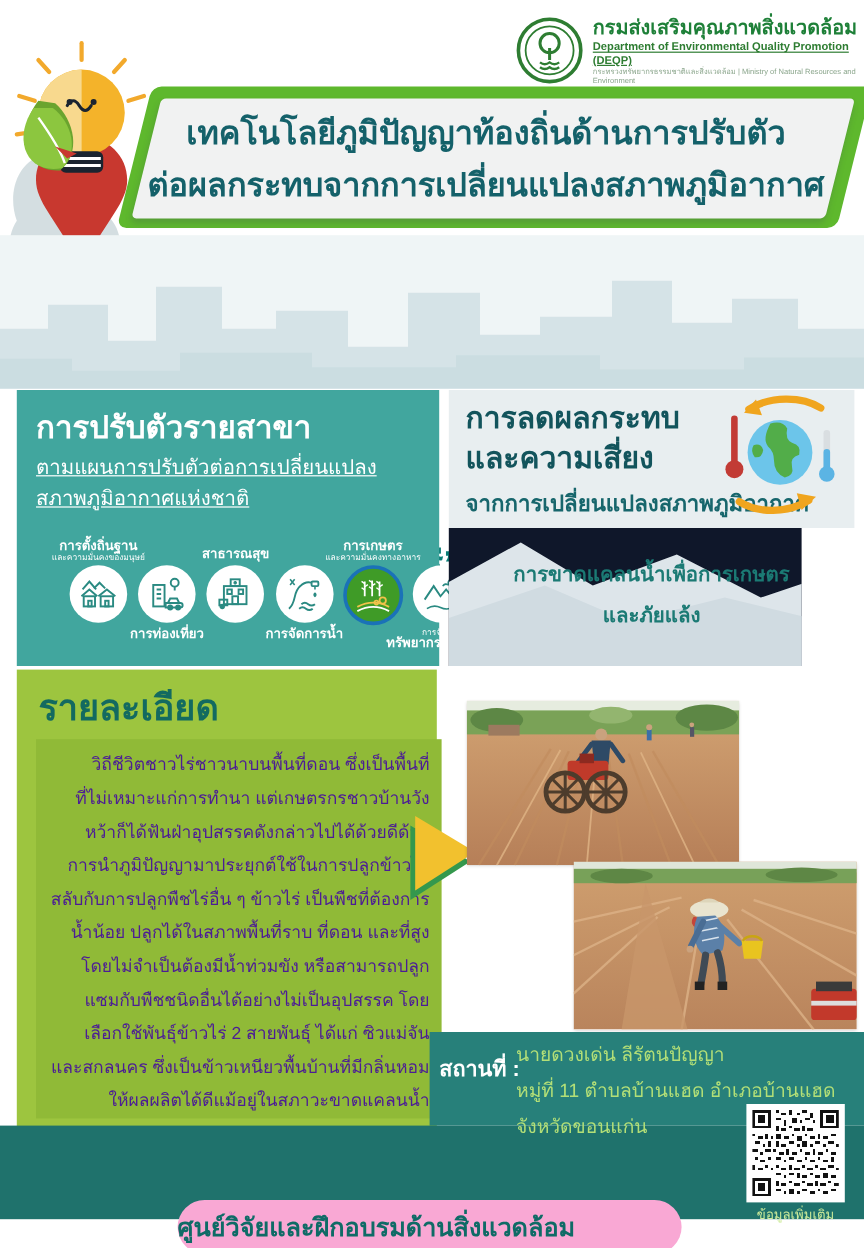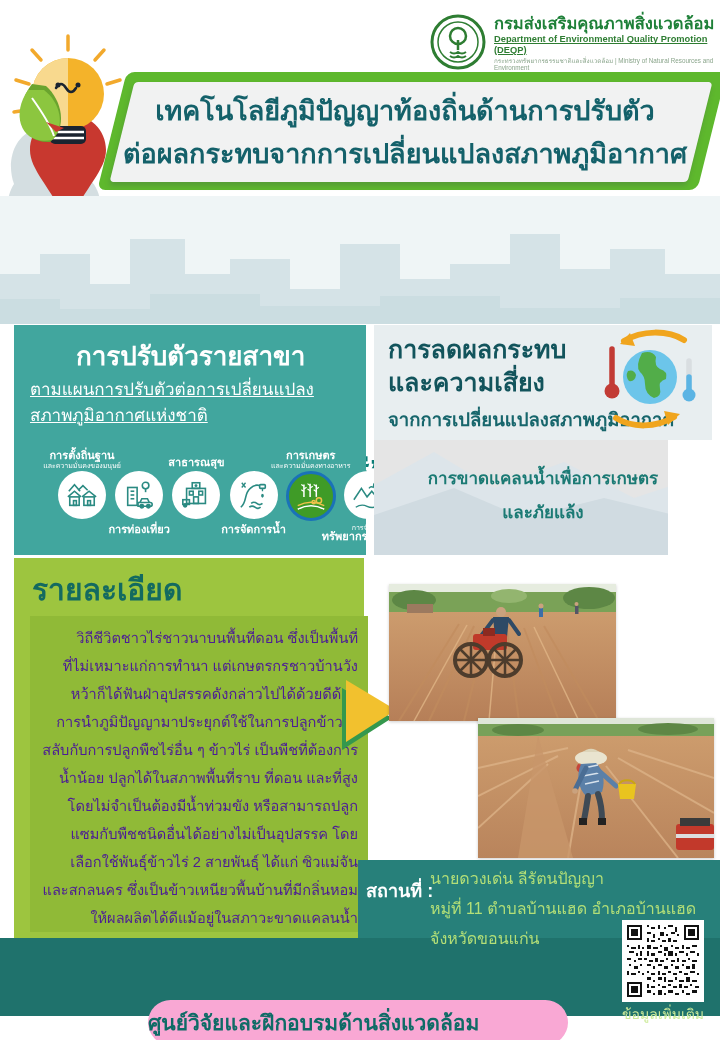--- a/index.html
+++ b/index.html
@@ -22,38 +22,38 @@
   .bulb-wrap{position:absolute;left:2px;top:28px;}
 
   
   .sky-band{position:absolute;left:0;top:196px;width:720px;height:128px;background:#eff5f6;}
   .sky-band svg{position:absolute;left:0;bottom:0;}
   .tech-label{position:absolute;left:114px;top:208px;font-size:20px;font-weight:bold;color:#0d6a70;}
   .tech-name{position:absolute;left:0;top:250px;width:720px;text-align:center;font-size:30px;font-weight:bold;color:#0a7d76;}
 
   
   .adapt-panel{position:absolute;left:14px;top:325px;width:352px;height:230px;background:#41a69e;}
-  .adapt-title{position:absolute;left:16px;top:10px;font-size:26px;font-weight:bold;color:#fff;margin-left:46px;}
+  .adapt-title{position:absolute;left:16px;top:10px;font-size:26px;font-weight:bold;color:#fff;}
   .adapt-sub{position:absolute;left:16px;top:52px;width:320px;font-size:17px;color:#fff;line-height:1.55;text-decoration:underline;}
   .sectors{position:absolute;left:6px;top:112px;width:340px;display:flex;justify-content:space-between;margin-left:35px;}
   .sector{width:54px;display:flex;flex-direction:column;align-items:center;}
   .s-slot{height:32px;width:92px;display:flex;flex-direction:column;justify-content:flex-end;align-items:center;text-align:center;color:#fff;line-height:1.05;}
   .s-slot.bottom{justify-content:flex-start;padding-top:3px;}
   .s-main{font-size:11px;font-weight:bold;white-space:nowrap;}
   .s-sub{font-size:7px;white-space:nowrap;}
   .s-sub.big{font-size:11px;font-weight:bold;}
   .s-circle{width:48px;height:48px;border-radius:50%;background:#fff;display:flex;align-items:center;justify-content:center;margin:2px 0;}
   .s-circle.hl{background:#3f9b27;border:3px solid #1a72b8;width:44px;height:44px;}
 
   
   .impact-head{position:absolute;left:374px;top:325px;width:338px;height:115px;background:#e8eef0;}
   .impact-t1{position:absolute;left:14px;top:8px;font-size:25px;font-weight:bold;color:#12545c;line-height:1.3;}
   .impact-sub{position:absolute;left:14px;top:80px;font-size:18.5px;font-weight:bold;color:#17666c;}
   .globe-wrap{position:absolute;right:4px;top:2px;}
-  .impact-area{position:absolute;left:374px;top:440px;width:294px;height:115px;background:#e5e5e5;overflow:hidden;}
+  .impact-area{position:absolute;left:374px;top:440px;width:294px;height:115px;background:#0f172a;overflow:hidden;}
   .impact-area svg{position:absolute;left:0;bottom:0;}
   .impact-lines{position:absolute;left:0;top:22px;width:338px;text-align:center;color:#1b7a74;font-weight:bold;font-size:17px;line-height:2.0;}
 
   
   .details-box{position:absolute;left:14px;top:558px;width:350px;height:422px;background:#9dc53f;text-align:right;}
   .details-title{position:absolute;left:18px;top:8px;font-size:30px;font-weight:bold;color:#136a60;}
   .details-inner{position:absolute;left:16px;top:58px;width:318px;height:300px;background:#90ba37;padding:8px 10px;overflow:hidden;}
   .details-body{margin:0;color:#4c1d95;font-size:14.6px;line-height:1.92;text-indent:2.4em;word-break:break-word;overflow-wrap:anywhere;}
 
   
@@ -66,21 +66,21 @@
   
   .loc-band{position:absolute;left:358px;top:860px;width:362px;height:78px;background:#27807a;}
   .bottom-band{position:absolute;left:0;top:938px;width:720px;height:78px;background:#1f726c;}
   .loc-label{position:absolute;left:366px;top:876px;font-size:18px;font-weight:bold;color:#fff;}
   .loc-name{position:absolute;left:430px;top:866px;font-size:16px;color:#b3df77;}
   .loc-addr1{position:absolute;left:430px;top:896px;font-size:16px;color:#b3df77;}
   .loc-addr2{position:absolute;left:430px;top:926px;font-size:16px;color:#b3df77;text-align:center;}
   .pill{position:absolute;left:148px;top:1000px;width:420px;height:45px;background:#f9a8d4;border-radius:23px;display:flex;align-items:center;justify-content:flex-start;}
   .pill span{font-size:21px;font-weight:bold;color:#0f6b66;}
   .qr-box{position:absolute;left:622px;top:920px;width:82px;height:82px;background:#fff;display:flex;align-items:center;justify-content:center;}
-  .qr-label{position:absolute;left:610px;top:1003px;width:106px;text-align:center;font-size:14px;color:#cdeb9a;}
+  .qr-label{position:absolute;left:610px;top:1003px;width:106px;text-align:center;font-size:11px;color:#cdeb9a;}
 </style>
 </head>
 <body>
 
 <div id="poster">
 
   <div class="header-bar">
     <svg class="logo-circ" width="56" height="56" viewBox="0 0 56 56">
       <circle cx="28" cy="28" r="26" fill="#fff" stroke="#2e7d32" stroke-width="3"></circle>
       <circle cx="28" cy="28" r="20" fill="none" stroke="#2e7d32" stroke-width="1.5"></circle>

